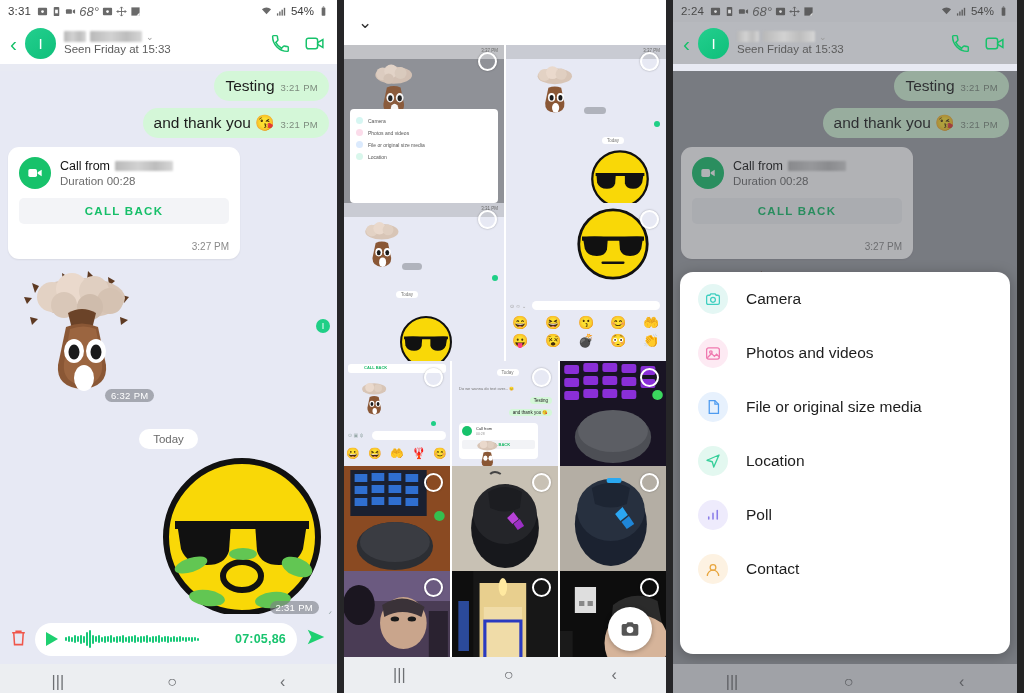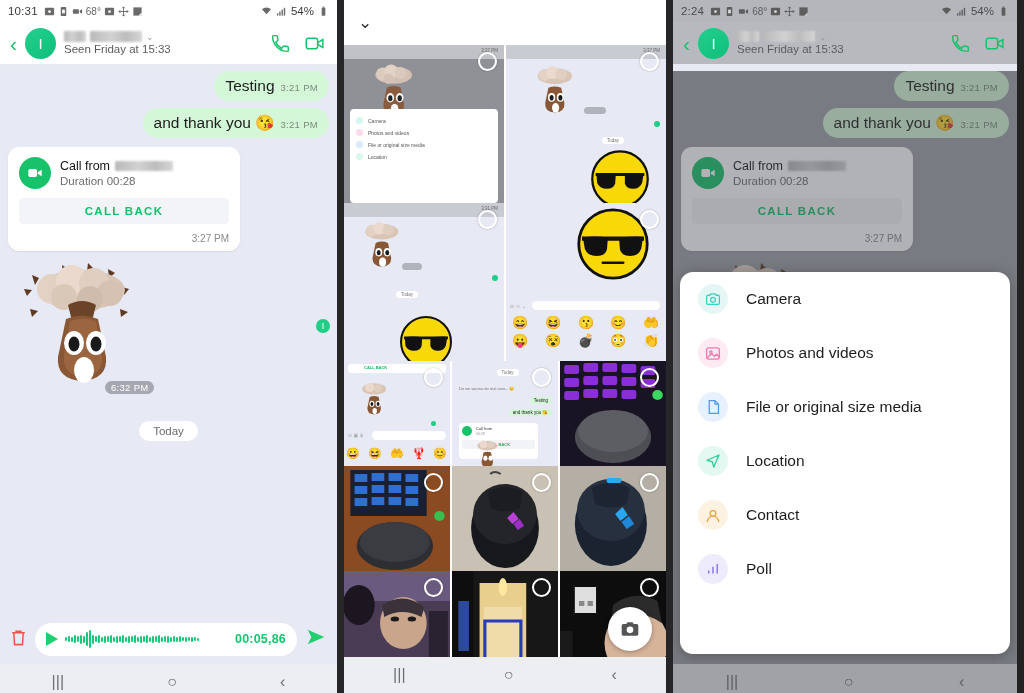--- a/index.html
+++ b/index.html
@@ -22,21 +22,21 @@
     height: 22px; display: flex; align-items: center;
     padding: 0 8px; font-size: 11.5px; color: #3b3b3b;
     background: #fff; position: relative; z-index: 5;
   }
   .statusbar.dim { background: #b4b6bb; color: #4a4a4a; }
   .sb-time { font-weight: 400; margin-right: 6px; letter-spacing: .2px;}
   .sb-icons { display: flex; align-items: center; gap: 3px; }
   .sb-right { margin-left: auto; display: flex; align-items: center; gap: 4px; font-size: 11.5px;}
   .sbic { display: inline-block; width: 11px; height: 11px; opacity: .82; }
   .sbic svg { display:block; width: 11px; height: 11px; }
-  .sb-temp { font-size: 10px; vertical-align: super; opacity: .8; }
+  .sb-temp { font-size: 13px; vertical-align: super; opacity: .8; font-style: italic; }
 
   
   .chat-header {
     display: flex; align-items: center; height: 42px;
     background: #fff; padding: 0 10px; gap: 8px; position: relative; z-index: 4;
   }
   .chat-header.dim { background: #b7b9be; }
   .back-chev { color: #18c06a; font-size: 21px; line-height: 1; font-weight: 300; cursor: pointer; }
   .avatar {
     width: 31px; height: 31px; border-radius: 50%;
@@ -78,21 +78,21 @@
   }
   .callcard-txt { display: flex; flex-direction: column; gap: 2px; }
   .callfrom { display: flex; align-items: center; gap: 5px; font-size: 12.5px; color: #151515; }
   .callfrom .redact { height: 10px; width: 58px; }
   .callduration { font-size: 11.5px; color: #6c6c6c; }
   .callback-btn {
     margin-top: 9px; background: #f3f4f7; border-radius: 5px; text-align: center;
     padding: 7px 0; color: #16bf69; font-size: 11.5px; font-weight: 700; letter-spacing: 1.3px;
     cursor: pointer;
   }
-  .callcard-time { text-align: right; font-size: 10px; color: #8a8a8a; margin-top: 9px; }
+  .callcard-time { text-align: right; font-size: 10px; color: #8a8a8a; margin-top: 17px; }
 
   
   .sticker-wrap { position: relative; }
   .sticker-time {
     position: absolute; background: rgba(125,128,136,.62); color: #fff;
     font-size: 9.5px; border-radius: 9px; padding: 1px 6px; letter-spacing: .3px;
   }
   .daypill {
     margin: 14px auto 0 auto; width: fit-content; background: #fff; border-radius: 12px;
     padding: 4px 14px; font-size: 11.5px; color: #6b6b6b;
@@ -185,21 +185,21 @@
   .mini-check { position:absolute; font-size: 9px; color:#9aa; }
 </style>
 </head>
 <body>
 
 <div class="montage">
 
   <div class="panel" id="panel-left">
 
     <div class="statusbar">
-      <span class="sb-time">10:31</span>
+      <span class="sb-time">3:31</span>
       <span class="sb-icons">
         <span class="sbic">
             <svg viewBox="0 0 24 24" fill="#4a4a4a">
               <rect x="2" y="4" width="20" height="16" rx="2"></rect>
               <circle cx="12" cy="12" r="3" fill="#fff"></circle>
             </svg>
           </span>
         <span class="sbic">
             <svg viewBox="0 0 24 24" fill="#4a4a4a">
               <rect x="6" y="2" width="12" height="20" rx="2"></rect>
@@ -344,20 +344,38 @@
           <ellipse cx="64" cy="87" rx="5.5" ry="7.5" fill="#1a1a1a"></ellipse>
           <ellipse cx="86" cy="87" rx="5.5" ry="7.5" fill="#1a1a1a"></ellipse>
           <ellipse cx="74" cy="113" rx="10" ry="13" fill="#fff"></ellipse>
         </svg>
         <span class="sticker-time" style="left:105px;top:124px;">6:32 PM</span>
       </div>
 
       <div class="daypill">Today</div>
       <div class="jumpdot" style="top:248px;">I</div>
 
+      <div class="sticker-wrap" style="height:165px;margin-top:8px;">
+        <svg width="162" height="160" viewBox="0 0 162 160" style="position:absolute;right:14px;top:0;">
+          <circle cx="81" cy="80" r="76" fill="#f9d807" stroke="#111" stroke-width="6"></circle>
+          <path d="M14 64 h134 v8 H14z" fill="#111"></path>
+          <path d="M16 66 q22 -4 54 0 l-2 28 q-4 14 -22 14 q-20 0 -26 -16z" fill="#111"></path>
+          <path d="M94 66 q26 -4 52 0 l-4 26 q-6 16 -24 16 q-18 0 -22 -14z" fill="#111"></path>
+          <ellipse cx="81" cy="119" rx="19" ry="14" fill="none" stroke="#111" stroke-width="6"></ellipse>
+          <g fill="#62c653">
+            <ellipse cx="30" cy="108" rx="17" ry="7" transform="rotate(-18 30 108)"></ellipse>
+            <ellipse cx="46" cy="141" rx="18" ry="8" transform="rotate(8 46 141)"></ellipse>
+            <ellipse cx="112" cy="143" rx="18" ry="8" transform="rotate(-6 112 143)"></ellipse>
+            <ellipse cx="136" cy="110" rx="16" ry="9" transform="rotate(22 136 110)"></ellipse>
+            <ellipse cx="82" cy="97" rx="14" ry="6"></ellipse>
+          </g>
+        </svg>
+        <span class="sticker-time" style="right:18px;top:144px;">2:31 PM</span>
+        <span class="mini-check" style="right:4px;top:152px;">✓</span>
+      </div>
 
       <div class="voicebar">
         <span class="trash">
           <svg width="19" height="21" viewBox="0 0 24 24" fill="none" stroke="#f0564a" stroke-width="1.9">
               <path d="M4 6h16M9 6V4h6v2M6 6l1 15h10l1-15"></path>
             </svg>
         </span>
         <span class="voice-pill">
           <span class="play-tri"></span>
           <span class="wave">
@@ -400,21 +418,21 @@
               <i style="height:6px"></i>
               <i style="height:5px"></i>
               <i style="height:6px"></i>
               <i style="height:4px"></i>
             <i style="height:5px"></i>
               <i style="height:4px"></i>
               <i style="height:5px"></i>
               <i style="height:4px"></i>
               <i style="height:3px"></i>
           </span>
-          <span class="voice-time">00:05,86</span>
+          <span class="voice-time">07:05,86</span>
         </span>
         <span class="send-arrow">
           <svg width="24" height="22" viewBox="0 0 24 24" fill="#1ed070">
               <path d="M3 4l18 8-18 8 4-8z"></path>
             </svg>
         </span>
       </div>
 
       <div class="navbar">
         <span class="nb">|||</span>
@@ -955,36 +973,36 @@
         </div>
         <div class="sheet-item">
           <span class="sheet-ico" style="background:#e3f8f0;">
             <svg width="18" height="18" viewBox="0 0 24 24" fill="none" stroke="#36cf9a" stroke-width="1.8" stroke-linejoin="round">
                 <path d="M20 4L4 11l7 2 2 7z"></path>
               </svg>
           </span>
           <span class="sheet-label">Location</span>
         </div>
         <div class="sheet-item">
+          <span class="sheet-ico" style="background:#eeebfc;">
+            <svg width="18" height="17" viewBox="0 0 24 24" fill="none" stroke="#8b7ee8" stroke-width="2.2" stroke-linecap="round">
+                <path d="M6 17v-3M12 17V9M18 17V5"></path>
+              </svg>
+          </span>
+          <span class="sheet-label">Poll</span>
+        </div>
+        <div class="sheet-item">
           <span class="sheet-ico" style="background:#fdf2e2;">
             <svg width="18" height="17" viewBox="0 0 24 24" fill="none" stroke="#e8a63f" stroke-width="1.8">
                 <circle cx="12" cy="9" r="4"></circle>
                 <path d="M4 21a8 8 0 0116 0"></path>
               </svg>
           </span>
           <span class="sheet-label">Contact</span>
         </div>
-        <div class="sheet-item">
-          <span class="sheet-ico" style="background:#eeebfc;">
-            <svg width="18" height="17" viewBox="0 0 24 24" fill="none" stroke="#8b7ee8" stroke-width="2.2" stroke-linecap="round">
-                <path d="M6 17v-3M12 17V9M18 17V5"></path>
-              </svg>
-          </span>
-          <span class="sheet-label">Poll</span>
-        </div>
         <div class="sheet-bottom-pad"></div>
       </div>
 
       <div class="navbar dim">
         <span class="nb">|||</span>
         <span class="nb">○</span>
         <span class="nb">‹</span>
       </div>
     </div>
   </div>

